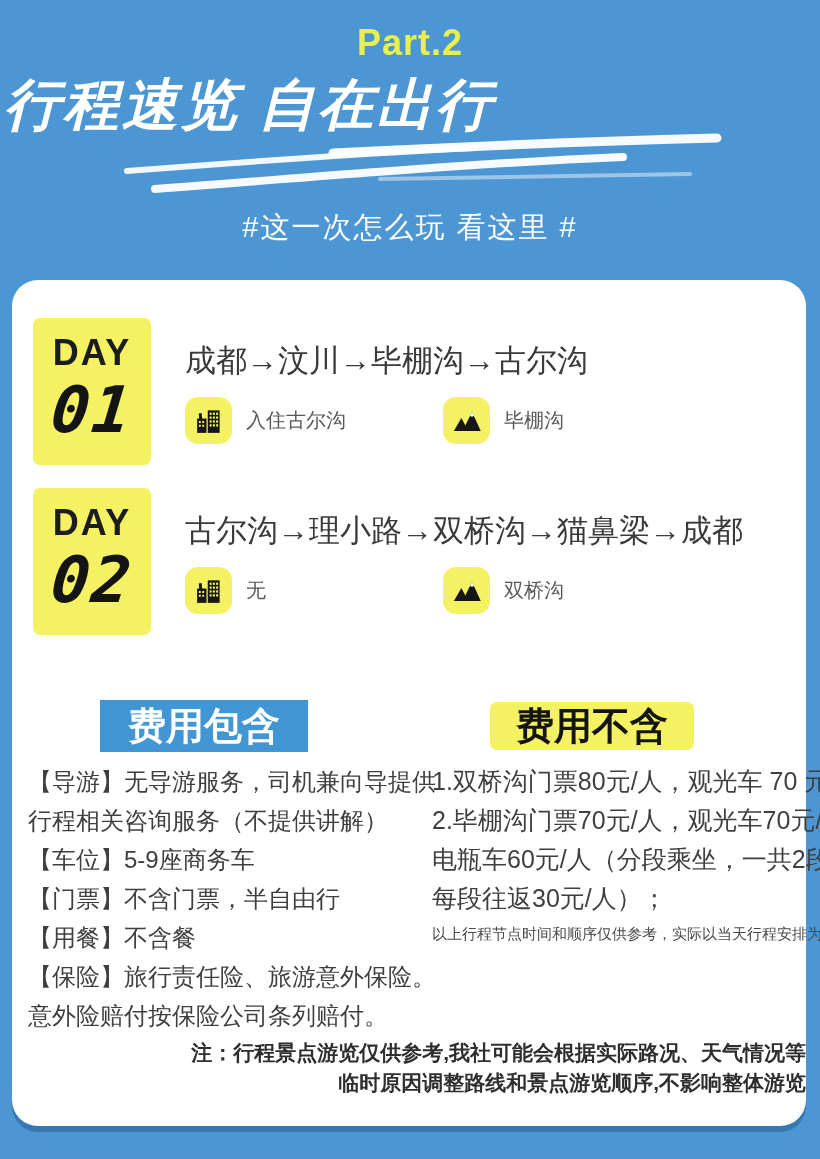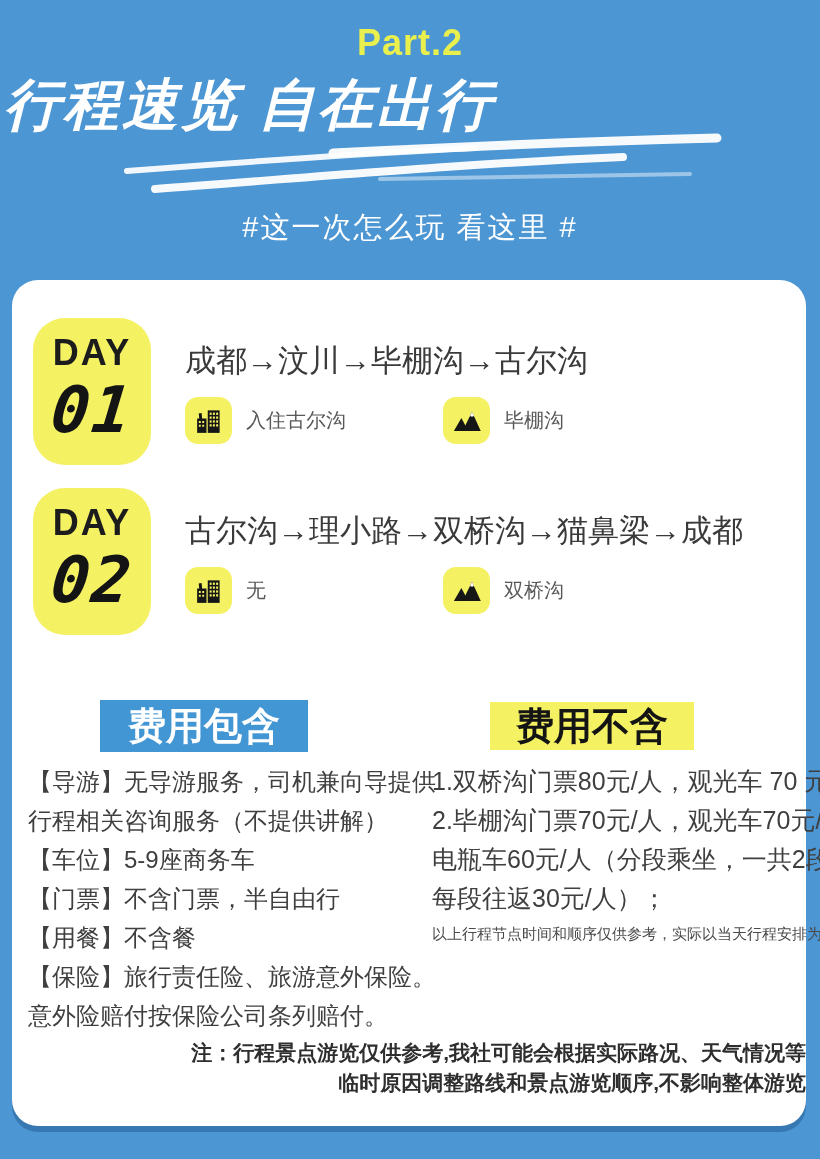--- a/index.html
+++ b/index.html
@@ -41,21 +41,21 @@
     border-radius:26px;
     box-shadow:0 6px 0 rgba(31,84,138,0.45);
   }
   
   .day-block{position:absolute;left:21px;width:762px;height:150px;}
   .day-block.d1{top:38px;}
   .day-block.d2{top:208px;}
   .day-badge{
     position:absolute;left:0;top:0;
     width:118px;height:147px;
-    background:#f4f163;border-radius:32px;
+    background:#f4f163;border-radius:7px;
     text-align:center;color:#141414;
   }
   .day-label{
     margin-top:14px;
     font-size:36px;font-weight:bold;letter-spacing:2px;color:#1c1c1c;
   }
   .day-number{
     margin-top:4px;line-height:1;
     font-family:"DejaVu Sans Mono",monospace;
     font-size:64px;font-weight:bold;font-style:italic;
@@ -86,21 +86,21 @@
     position:absolute;
     text-align:center;
     font-weight:bold;font-size:38px;
   }
   .fee-header.included{
     left:88px;top:420px;width:208px;height:52px;line-height:52px;
     background:#4396d4;color:#ffffff;
   }
   .fee-header.excluded{
     left:478px;top:422px;width:204px;height:48px;line-height:48px;
-    background:#f4f163;color:#141414;
+    background:#f4f163;color:#141414;border-radius:7px;
   }
   .fee-list{
     position:absolute;top:482px;
     font-size:24px;color:#3f3f3f;
   }
   .fee-list.left{left:16px;width:400px;}
   .fee-list.right{left:420px;width:386px;font-size:25px;}
   .fee-line{line-height:39px;white-space:nowrap;}
   .footnote{
     margin-top:6px;

